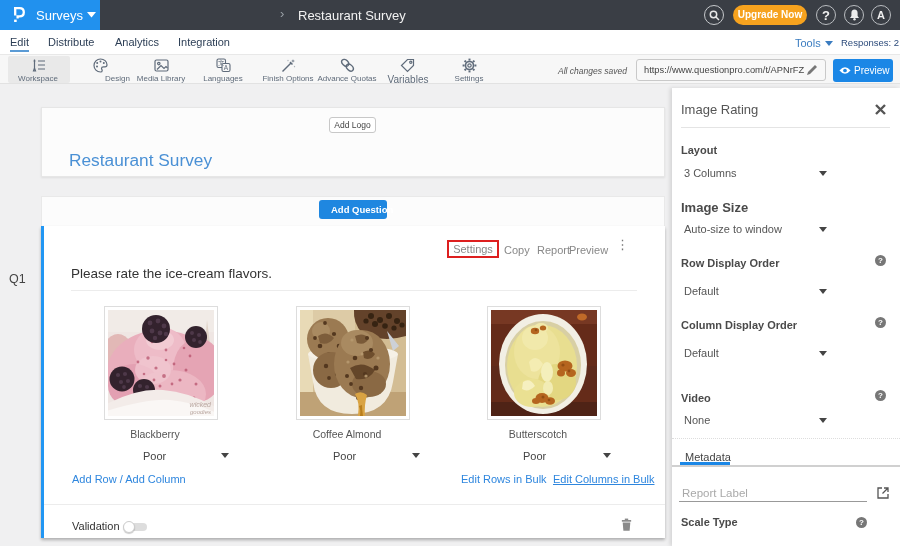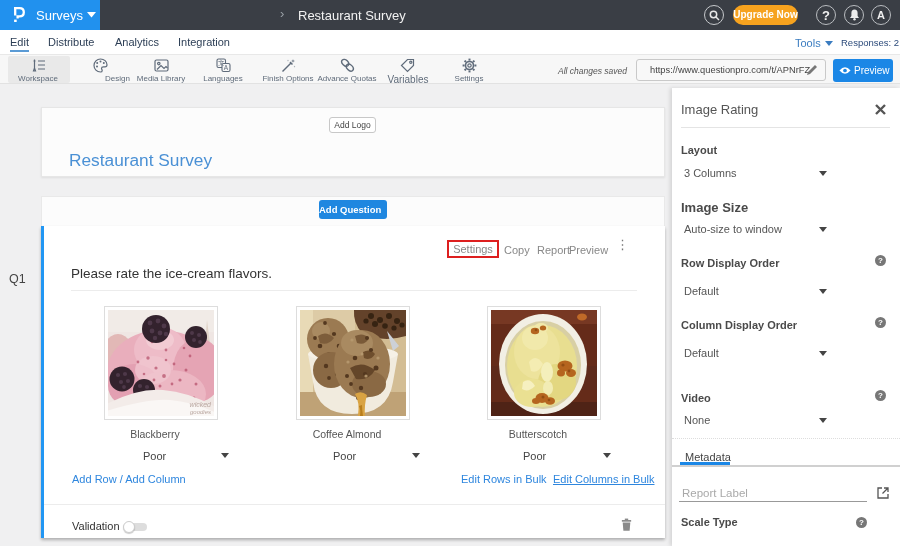--- a/index.html
+++ b/index.html
@@ -22,21 +22,21 @@
   </svg>
 <div class="abs" style="left:120px;top:8px;color:#85b6dd;font-size:13px;margin-top:31px;">Market Research - Aug 2...</div>
 <div class="abs" style="left:280px;top:6px;color:#9aa0a6;font-size:13px;">›</div>
 <div class="abs" style="left:298px;top:8px;color:#f2f2f2;font-size:13px;">Restaurant Survey</div>
 
 <div class="abs" style="left:704px;top:5px;width:20px;height:20px;border:1px solid #c6c9cc;border-radius:50%;"></div>
 <svg class="abs" style="left:709px;top:10px;" width="11" height="11" viewBox="0 0 11 11">
     <circle cx="4.5" cy="4.5" r="3.2" fill="none" stroke="#e8e8e8" stroke-width="1.5"></circle>
     <line x1="7" y1="7" x2="10" y2="10" stroke="#e8e8e8" stroke-width="1.5"></line>
   </svg>
-<div class="abs" style="left:733px;top:5px;width:65px;height:20px;background:#f6a21e;border-radius:10px;color:#fff;font-size:10px;font-weight:bold;text-align:center;line-height:20px;">Upgrade Now</div>
+<div class="abs" style="left:733px;top:5px;width:74px;height:20px;background:#f6a21e;border-radius:10px;color:#fff;font-size:10px;font-weight:bold;text-align:center;line-height:20px;">Upgrade Now</div>
 <div class="abs" style="left:816px;top:5px;width:20px;height:20px;border:1px solid #b9bcc0;border-radius:50%;color:#f0f0f0;font-size:13px;font-weight:bold;text-align:center;line-height:19px;">?</div>
 <div class="abs" style="left:844px;top:5px;width:20px;height:20px;border:1px solid #b9bcc0;border-radius:50%;"></div>
 <svg class="abs" style="left:849px;top:9px;" width="11" height="12" viewBox="0 0 11 12">
     <path d="M5.5 0.5 Q8.6 0.5 8.6 4 L8.6 7 L10 9 L1 9 L2.4 7 L2.4 4 Q2.4 0.5 5.5 0.5 Z" fill="#ececec"></path>
     <circle cx="5.5" cy="10.3" r="1.2" fill="#ececec"></circle>
   </svg>
 <div class="abs" style="left:871px;top:5px;width:20px;height:20px;border:1px solid #b9bcc0;border-radius:50%;color:#f0f0f0;font-size:11px;font-weight:bold;text-align:center;line-height:19px;">A</div>
 
 <div class="abs" style="left:0;top:30px;width:900px;height:25px;background:#fff;border-bottom:1px solid #e8e8e8;"></div>
 <div class="abs" style="left:10px;top:36px;color:#2c3e55;font-size:11px;border-bottom:2px solid #5b9bd5;padding-bottom:2px;">Edit</div>
@@ -106,39 +106,39 @@
       <line x1="12.4" y1="7.5" x2="14.4" y2="7.5"></line>
       <line x1="2.6" y1="2.6" x2="4" y2="4"></line>
       <line x1="11" y1="11" x2="12.4" y2="12.4"></line>
       <line x1="2.6" y1="12.4" x2="4" y2="11"></line>
       <line x1="11" y1="4" x2="12.4" y2="2.6"></line>
     </g>
   </svg>
 <div class="abs" style="left:439px;top:74px;width:60px;text-align:center;color:#5f6b7a;font-size:8px;white-space:nowrap;">Settings</div>
 
 <div class="abs" style="left:517px;top:66px;width:110px;color:#555;font-size:8.5px;font-style:italic;text-align:right;white-space:nowrap;">All changes saved</div>
-<div class="abs" style="left:636px;top:59px;width:190px;height:22px;background:#f8f8f8;border:1px solid #c9c9c9;border-radius:3px;color:#444;font-size:9.3px;line-height:21px;padding-left:13px;white-space:nowrap;overflow:hidden;">https://www.questionpro.com/t/APNrFZ</div>
+<div class="abs" style="left:636px;top:59px;width:190px;height:22px;background:#f8f8f8;border:1px solid #c9c9c9;border-radius:3px;color:#444;font-size:9.3px;line-height:21px;padding-left:7px;white-space:nowrap;overflow:hidden;">https://www.questionpro.com/t/APNrFZ</div>
 <svg class="abs" style="left:806px;top:64px;" width="12" height="12" viewBox="0 0 12 12">
     <path d="M1 11 L2 8 L9 1 L11 3 L4 10 Z" fill="#777"></path>
   </svg>
 <div class="abs" style="left:833px;top:59px;width:60px;height:23px;background:#1b87e6;border-radius:3px;"></div>
 <svg class="abs" style="left:839px;top:66px;" width="12" height="9" viewBox="0 0 13 9">
     <path d="M0.5 4.5 Q6.5 -2.5 12.5 4.5 Q6.5 11.5 0.5 4.5 Z" fill="#fff"></path>
     <circle cx="6.5" cy="4.5" r="2" fill="#1b87e6"></circle>
   </svg>
 <div class="abs" style="left:854px;top:65px;color:#fff;font-size:10px;">Preview</div>
 
 <div class="abs" style="left:9px;top:272px;color:#444;font-size:12.5px;">Q1</div>
 
 <div class="abs" style="left:41px;top:107px;width:624px;height:70px;background:#fcfcfc;border:1px solid #e6e6e6;box-shadow:0 1px 2px rgba(0,0,0,0.08);"></div>
 <div class="abs" style="left:329px;top:117px;width:47px;height:16px;background:#fff;border:1px solid #c8c8c8;border-radius:3px;color:#444;font-size:8.5px;text-align:center;line-height:14px;">Add Logo</div>
 <div class="abs" style="left:69px;top:150px;color:#4a90d5;font-size:17.3px;">Restaurant Survey</div>
 
 <div class="abs" style="left:41px;top:196px;width:624px;height:30px;background:#fcfcfc;border:1px solid #e9e9e9;border-bottom:none;"></div>
-<div class="abs" style="left:319px;top:200px;width:68px;height:19px;background:#1f87e0;border-radius:3px;color:#fff;font-size:9.5px;font-weight:bold;text-align:left;line-height:19px;white-space:nowrap;">Add Question</div>
+<div class="abs" style="left:319px;top:200px;width:68px;height:19px;background:#1f87e0;border-radius:3px;color:#fff;font-size:9.5px;font-weight:bold;text-align:left;line-height:19px;white-space:nowrap;padding-left:12px;">Add Question</div>
 
 <div class="abs" style="left:41px;top:226px;width:624px;height:312px;background:#fff;border-left:3px solid #2196f3;box-shadow:0 2px 3px rgba(0,0,0,0.28);"></div>
 
 <div class="abs" style="left:447px;top:240px;width:52px;height:18px;border:2px solid #dd1f1f;color:#888;font-size:11px;text-align:center;line-height:15px;">Settings</div>
 <div class="abs" style="left:504px;top:244px;color:#888;font-size:11px;">Copy</div>
 <div class="abs" style="left:537px;top:244px;color:#888;font-size:11px;">Report</div>
 <div class="abs" style="left:569px;top:244px;color:#888;font-size:11px;">Preview</div>
 <div class="abs" style="left:616px;top:241px;color:#777;font-size:13px;line-height:8px;">⋮</div>
 
 <div class="abs" style="left:71px;top:266px;width:566px;color:#333;font-size:13.5px;border-bottom:1px solid #ececec;padding-bottom:9px;">Please rate the ice-cream flavors.</div>

